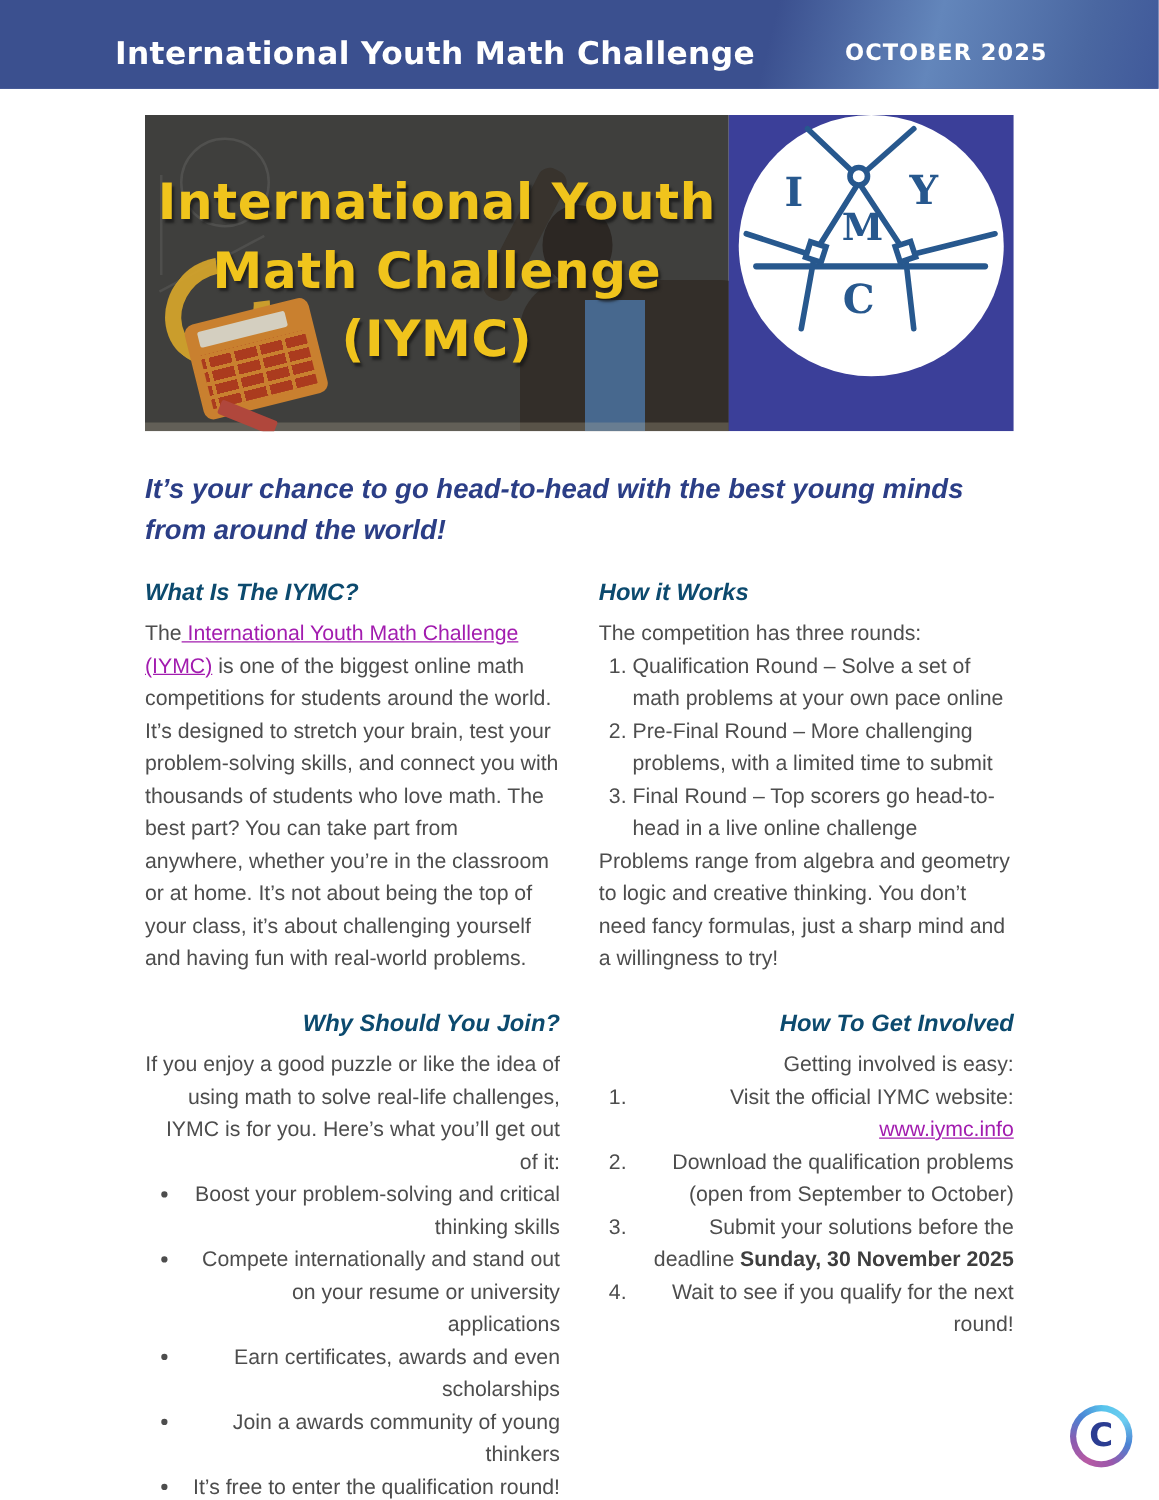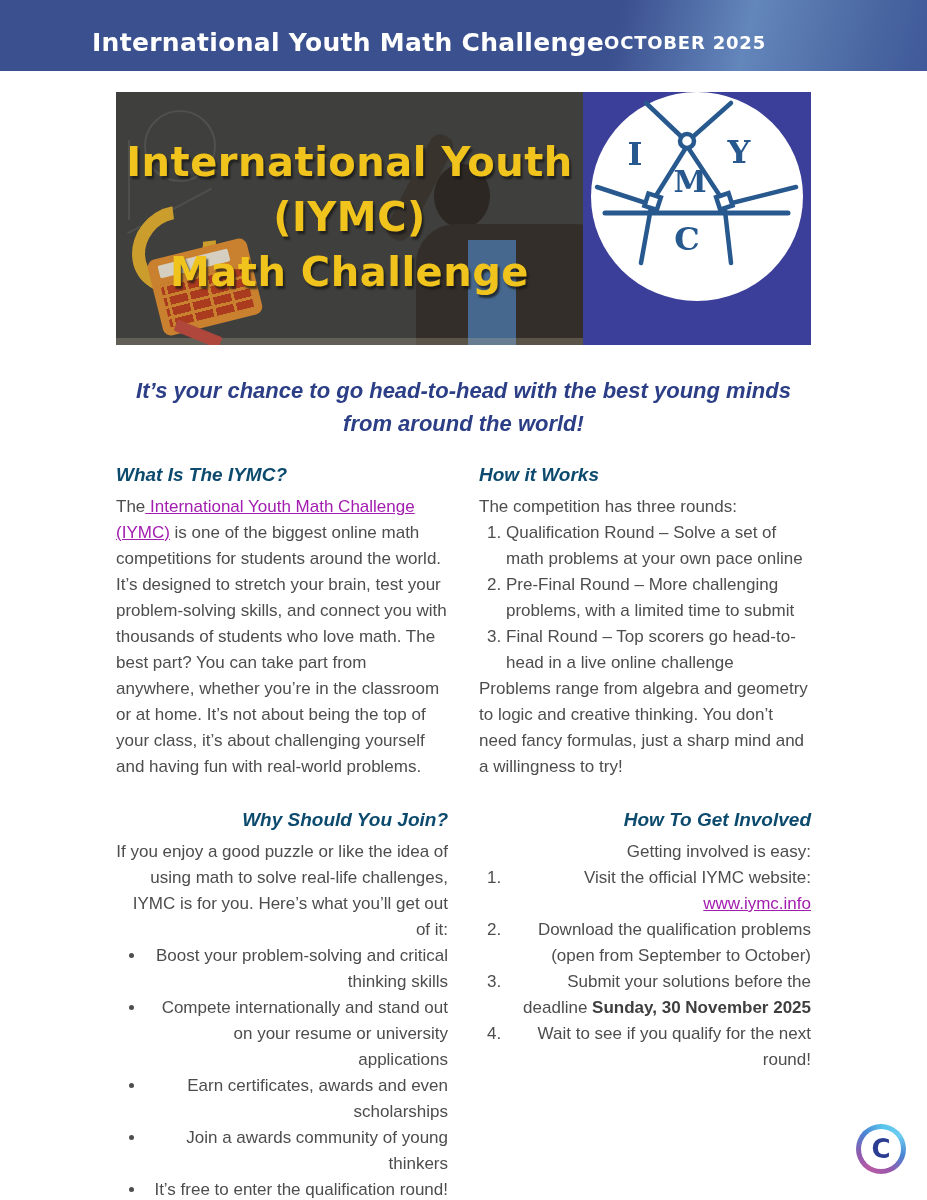--- a/index.html
+++ b/index.html
@@ -10,21 +10,21 @@
     background: #ffffff;
     font-family: "Liberation Sans", sans-serif;
     overflow: hidden;
   }
 
   
   .topbar {
     height: 71px;
     background: #3c5192;
     background-image: linear-gradient(104deg, #3b508f 0%, #3b508f 66%, #6386bb 80%, #4a67a1 93%, #40599a 100%);
-    display: flex; align-items: center; justify-content: flex-start;
+    display: flex; align-items: center; justify-content: space-between;
     padding: 13px 89px 0 92px;
   }
   .topbar-title {
     color: #ffffff; font-family: "DejaVu Sans", sans-serif;
     font-size: 25px; font-weight: bold; letter-spacing: .3px;
   }
   .topbar-issue {
     color: #ffffff; font-family: "DejaVu Sans", sans-serif;
     font-size: 18px; font-weight: bold; letter-spacing: .8px;
   }
@@ -89,21 +89,21 @@
   .banner-blue { width:228px; position:relative; background:#3b3f99; }
   .logo-circle {
     position:absolute; left:8px; top:0px; width:212px; height:209px;
     background:#ffffff; border-radius:50%;
     display:flex; align-items:center; justify-content:center;
   }
 
   
   .tagline {
     margin: 29px auto 0; max-width: 762px;
-    text-align:center; font-style:italic; font-weight:bold;
+    font-style:italic; font-weight:bold;
     color:#2b3e86; font-size:22px; line-height:33px;
   }
 
   
   .cols {
     display:grid; grid-template-columns:1fr 1fr; gap:31px;
     margin-top:22px; color:#4d4d4d; font-size:17px; line-height:26px;
   }
   .cols h3 {
     margin:0 0 6px; font-size:19px; line-height:26px;
@@ -148,22 +148,22 @@
         <div class="doodle-axis"></div>
         <div class="person-arm"></div>
         <div class="person-head"></div>
         <div class="person-body"></div>
         <div class="person-shirt"></div>
         <div class="compass-arc"></div>
         <div class="calc-graphic"></div>
         <div class="red-item"></div>
         <div class="banner-title">
           <span>International Youth</span>
+          <span>Math Challenge</span>
           <span>(IYMC)</span>
-          <span>Math Challenge</span>
         </div>
       </div>
       <div class="banner-blue">
         <div class="logo-circle">
           <svg width="212" height="209" viewBox="0 0 212 209">
             <g stroke="#27588e" stroke-width="4.5" stroke-linecap="round" fill="none">
               <line x1="96" y1="50" x2="55" y2="11"></line>
               <line x1="96" y1="50" x2="140" y2="11"></line>
               <polyline points="96,54 61,110 50,171"></polyline>
               <polyline points="96,54 133,110 140,171"></polyline>

